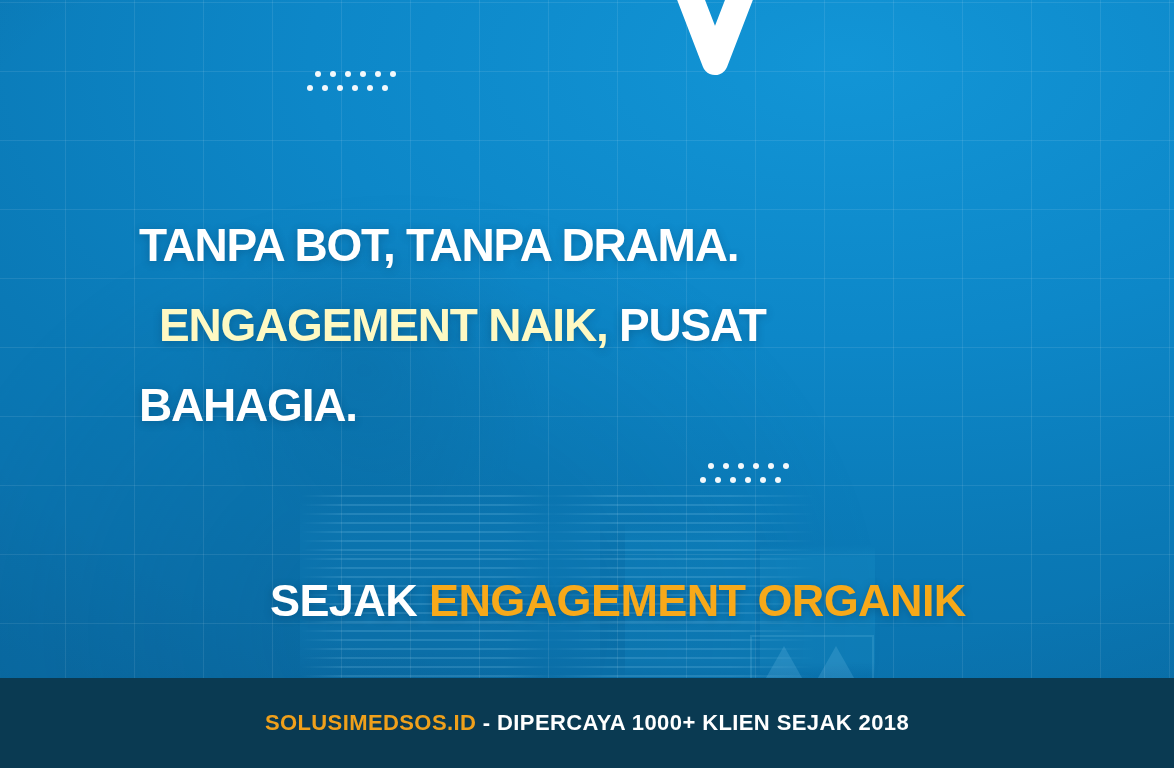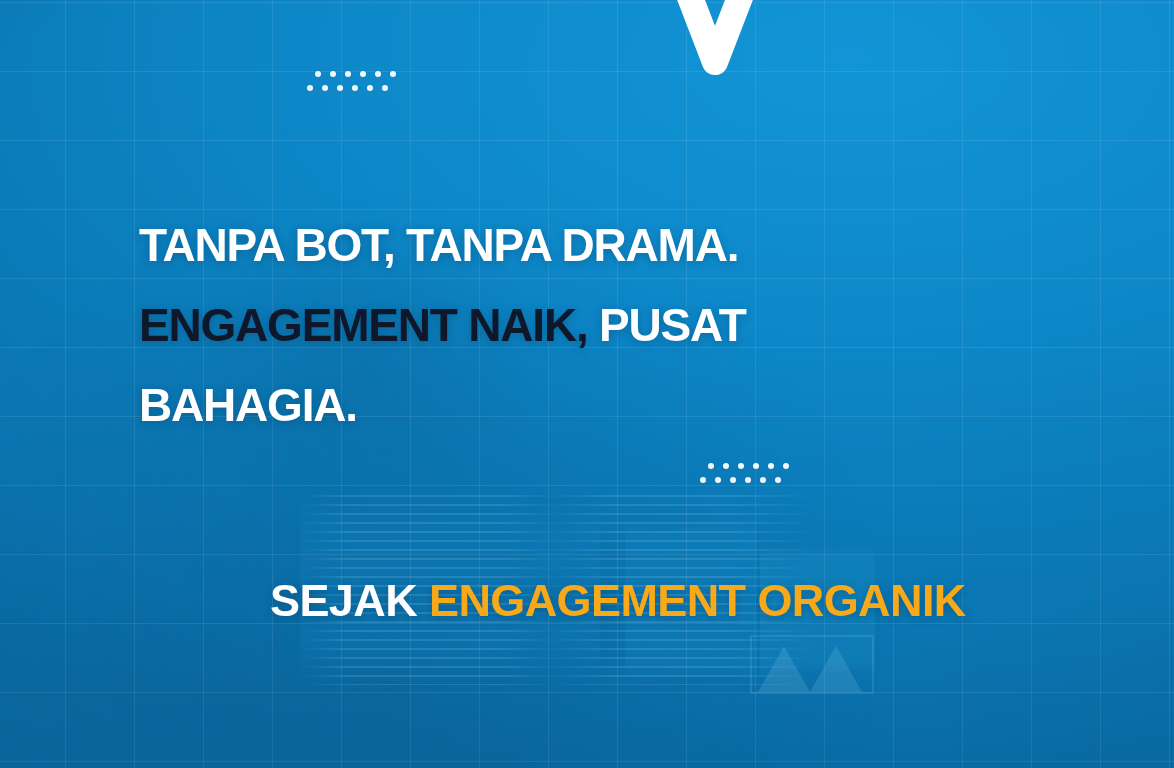--- a/index.html
+++ b/index.html
@@ -126,21 +126,21 @@
     left: 139px;
     top: 205px;
     width: 960px;
     font-size: 46px;
     line-height: 80px;
     font-weight: 700;
     letter-spacing: -1.2px;
     color: #ffffff;
     text-shadow: 0 2px 9px rgba(3,52,86,.32);
   }
-  .headline .accent { color: #0f172a; }
+  .headline .accent { color: #fef9c3; margin-left: 20px; }
 
   
   .subheadline {
     position: absolute;
     left: 270px;
     top: 576px;
     font-size: 45px;
     line-height: 50px;
     font-weight: 700;
     letter-spacing: -0.6px;
@@ -234,14 +234,19 @@
         <i></i>
         <i></i>
         <i></i>
       </div>
   </div>
 
   <div class="subheadline">
     <span>SEJAK </span><span class="accent">ENGAGEMENT ORGANIK</span>
   </div>
 
+  <div class="footer-bar">
+    <div class="footer-text">
+      <span class="accent">SOLUSIMEDSOS.ID</span><span> - DIPERCAYA 1000+ KLIEN SEJAK 2018</span>
+    </div>
+  </div>
 
 </div>
 
 </body></html>

